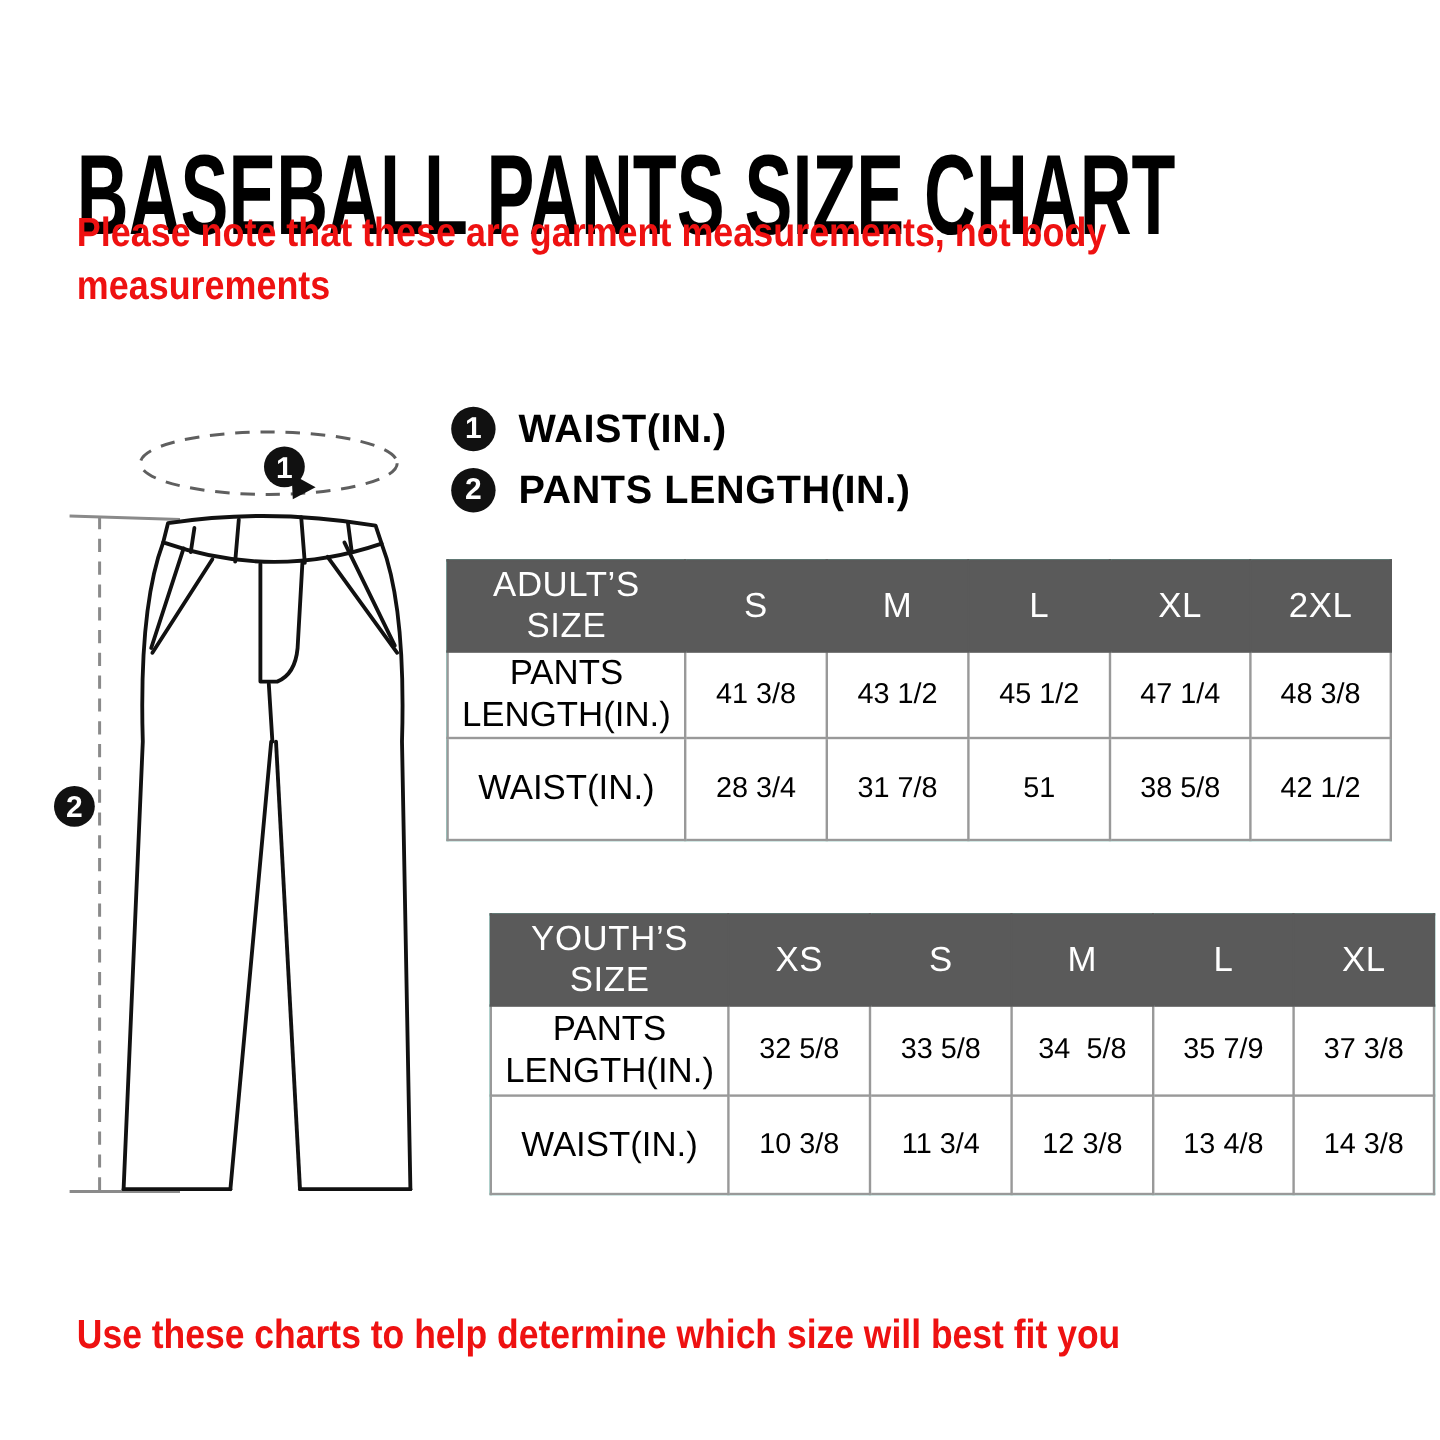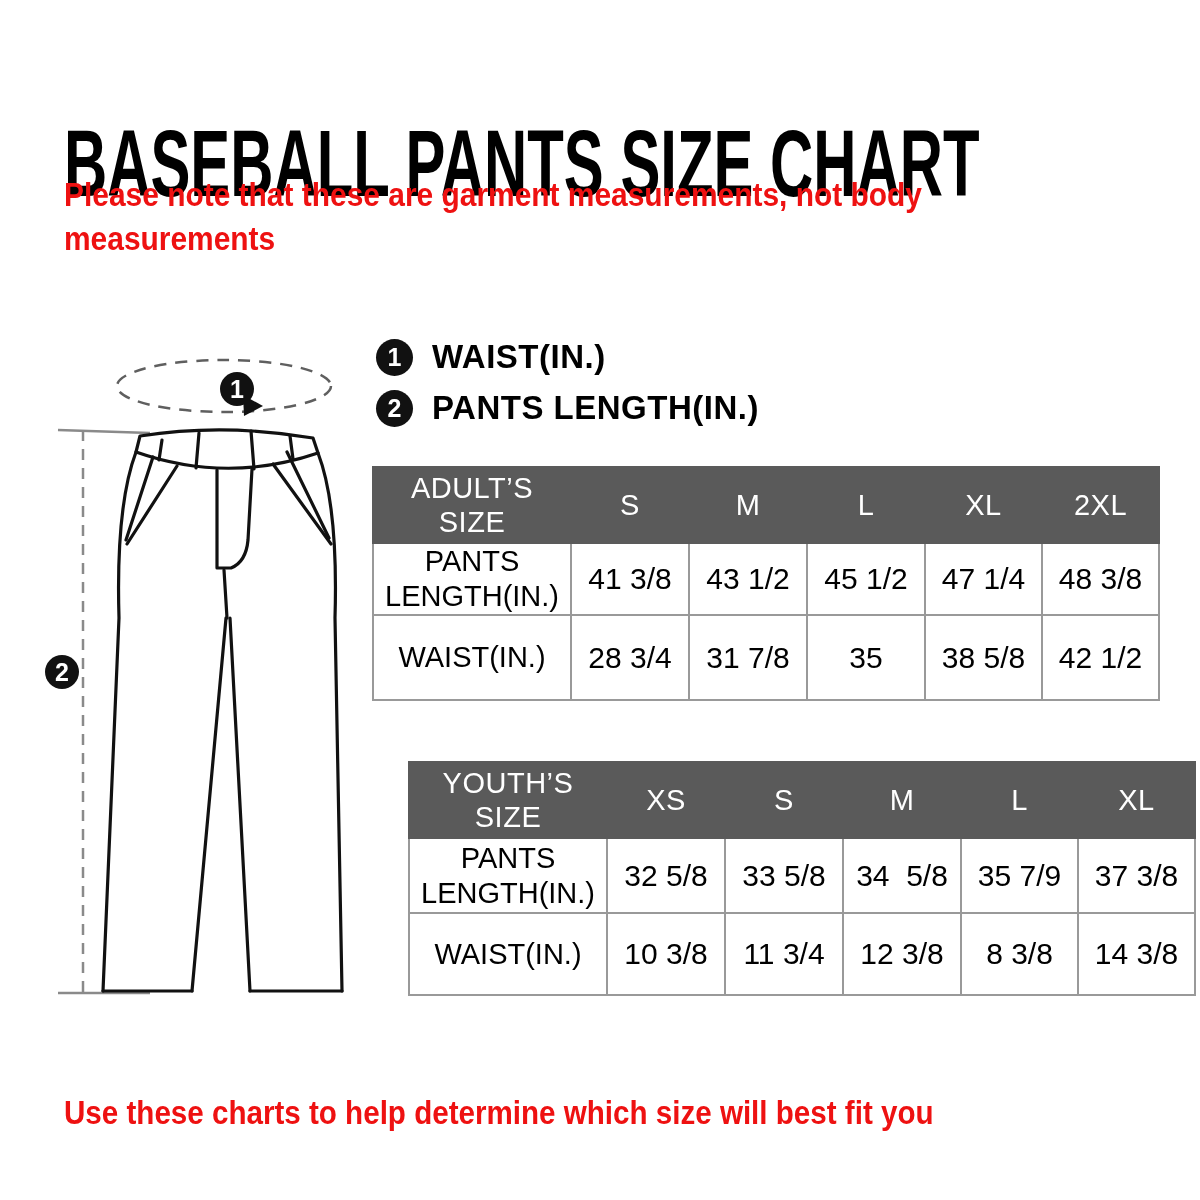--- a/index.html
+++ b/index.html
@@ -32,21 +32,21 @@
   }
   .adult-table{top:466px;}
   .youth-table{top:761px;margin-left:36px;}
   table.size-table thead th{
     background:#5a5a5a;color:#ffffff;font-weight:400;font-size:29px;
     line-height:1.18;letter-spacing:0.5px;border:2px solid #5a5a5a;height:74px;
     text-align:center;vertical-align:middle;padding:0;
   }
   table.size-table td{
     border:2px solid #999999;text-align:center;vertical-align:middle;
-    font-size:30px;line-height:1.2;padding:0 6px;color:#000;background:#fff;
+    font-size:24px;line-height:1.2;padding:0 6px;color:#000;background:#fff;
     white-space:pre-wrap;
   }
   table.size-table .row-label{font-size:29px;}
   .adult-table tbody tr:nth-child(1) td{height:70px;}
   .adult-table tbody tr:nth-child(2) td{height:83px;}
   .youth-table tbody tr:nth-child(1) td{height:73px;}
   .youth-table tbody tr:nth-child(2) td{height:80px;}
   .diagram{position:absolute;left:40px;top:340px;}
   .svg-badge-num{font-family:"Liberation Sans", sans-serif;font-size:25px;font-weight:700;fill:#fff;}
 </style>
@@ -135,21 +135,21 @@
       <td>41 3/8</td>
       <td>43 1/2</td>
       <td>45 1/2</td>
       <td>47 1/4</td>
       <td>48 3/8</td>
     </tr>
     <tr>
       <td class="row-label">WAIST(IN.)</td>
       <td>28 3/4</td>
       <td>31 7/8</td>
-      <td>35</td>
+      <td>51</td>
       <td>38 5/8</td>
       <td>42 1/2</td>
     </tr>
   </tbody>
 </table>
 
 <table class="size-table youth-table">
   <colgroup>
     <col style="width:198px">
       <col style="width:118px">
@@ -175,19 +175,19 @@
       <td>33 5/8</td>
       <td>34  5/8</td>
       <td>35 7/9</td>
       <td>37 3/8</td>
     </tr>
     <tr>
       <td class="row-label">WAIST(IN.)</td>
       <td>10 3/8</td>
       <td>11 3/4</td>
       <td>12 3/8</td>
-      <td>8 3/8</td>
+      <td>13 4/8</td>
       <td>14 3/8</td>
     </tr>
   </tbody>
 </table>
 
 <div class="note note-bottom">Use these charts to help determine which size will best fit you</div>
 
 </body></html>

